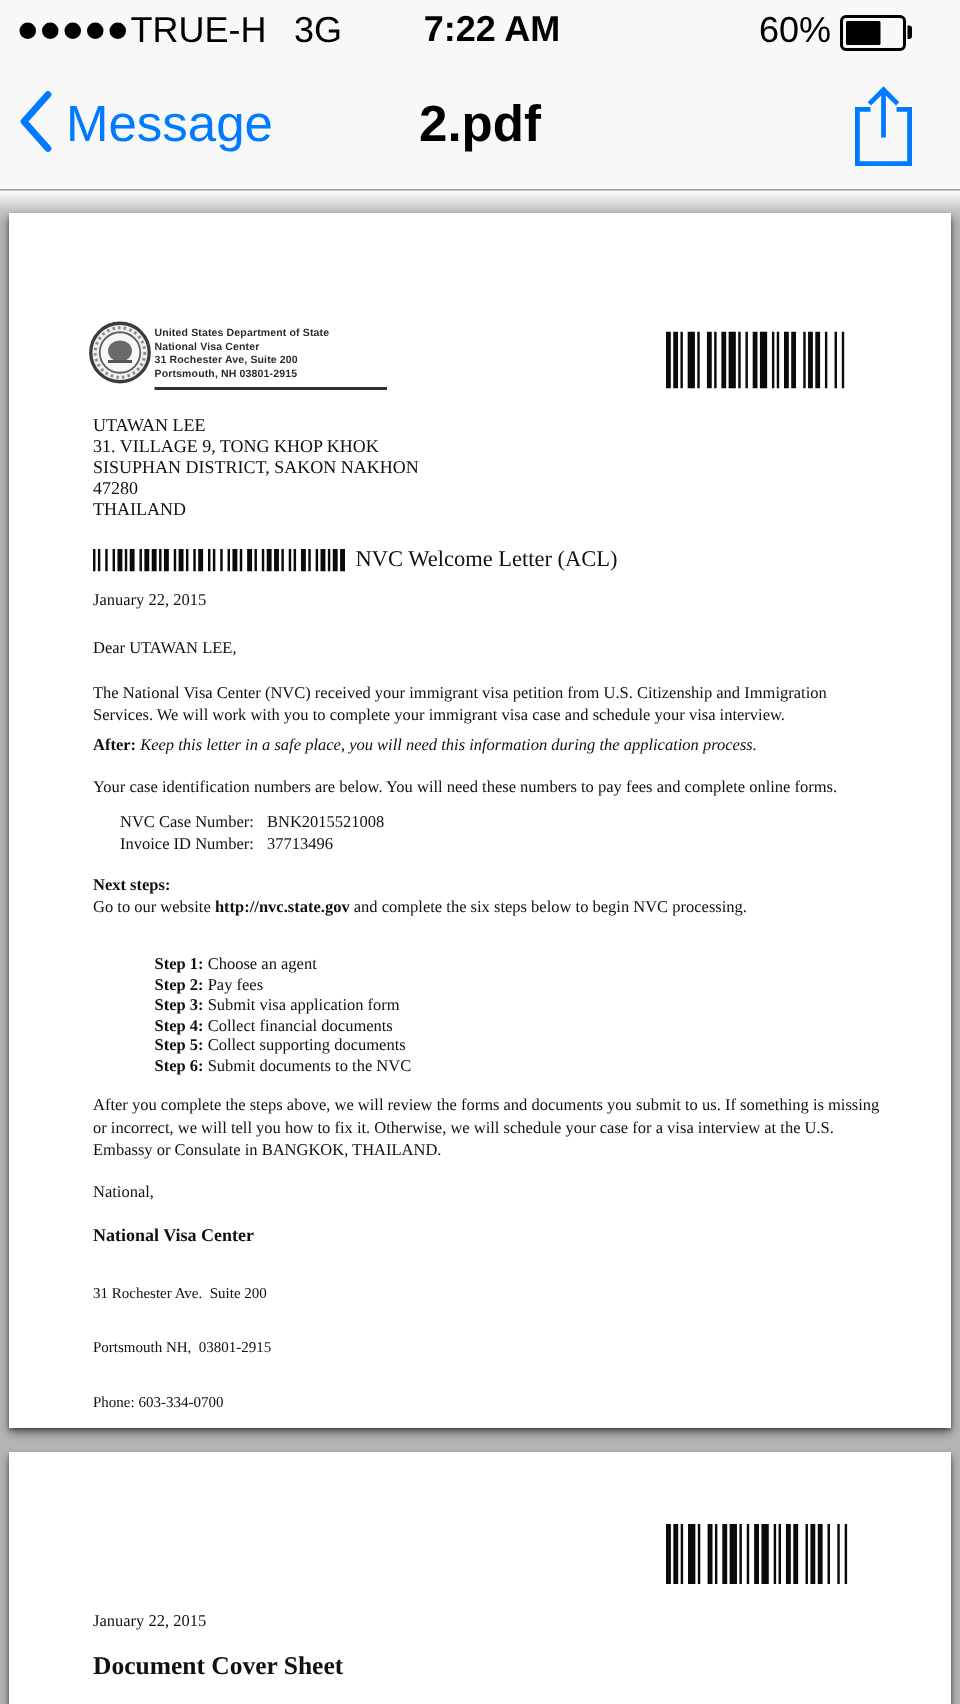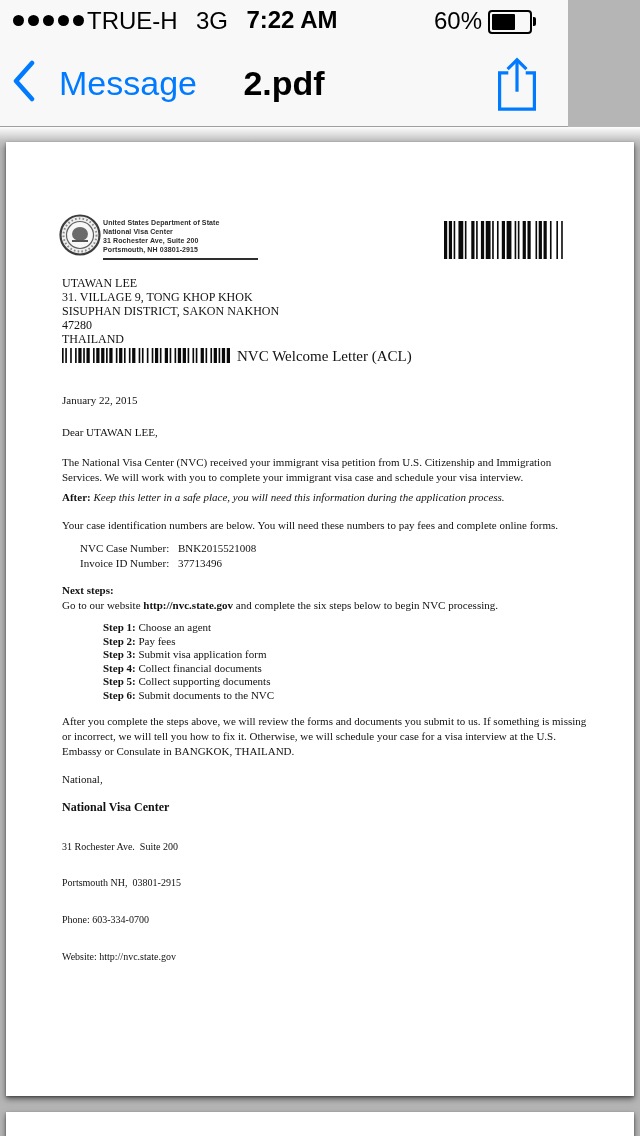--- a/index.html
+++ b/index.html
@@ -1,73 +1,73 @@
 <!DOCTYPE html>
 <html><head>
 <meta charset="utf-8">
 <style>
   html,body{margin:0;padding:0;}
   body{width:640px;height:1136px;overflow:hidden;background:#b5b5b5;
        font-family:"Liberation Sans",sans-serif;-webkit-font-smoothing:antialiased;}
   .screen{position:relative;width:640px;height:1136px;overflow:hidden;}
 
   
-  .chrome{position:absolute;top:0;left:0;width:568px;height:126px;background:#f8f8f8;
+  .chrome{position:absolute;top:0;left:0;width:640px;height:126px;background:#f8f8f8;
           border-bottom:1px solid #9f9f9f;z-index:20;}
   .status-bar{position:relative;height:40px;}
   .sig-dots{position:absolute;left:13px;top:15px;display:flex;gap:4px;}
   .sig-dots i{width:11px;height:11px;border-radius:50%;background:#000;}
   .carrier{position:absolute;left:87px;top:7px;font-size:24px;color:#000;}
   .network{position:absolute;left:196px;top:7px;font-size:24px;color:#000;}
   .clock{position:absolute;left:16px;right:0;top:6px;text-align:center;font-size:24px;font-weight:bold;color:#000;}
   .batt-pct{position:absolute;right:86px;top:7px;font-size:24px;color:#000;}
   .battery{position:absolute;right:36px;top:10px;width:40px;height:20px;border:2px solid #000;border-radius:4px;}
   .battery .fill{position:absolute;left:2px;top:2px;bottom:2px;width:58%;background:#000;border-radius:1px;}
   .battery .nub{position:absolute;right:-6px;top:5px;width:3px;height:9px;background:#000;border-radius:0 2px 2px 0;}
 
   .nav-bar{position:relative;height:86px;}
-  .back-btn{position:absolute;left:10px;top:0;height:86px;display:flex;align-items:center;gap:23px;
+  .back-btn{position:absolute;left:10px;top:0;height:86px;display:flex;align-items:center;gap:8px;
             color:#007aff;cursor:pointer;}
   .back-btn .lbl{font-size:34px;line-height:34px;}
   .nav-title{position:absolute;left:0;right:0;top:0;height:86px;display:flex;align-items:center;
              justify-content:center;font-size:34px;font-weight:bold;color:#000;}
   .share-btn{position:absolute;right:26px;top:14px;width:50px;height:58px;color:#007aff;cursor:pointer;}
 
   
   .pdf-scroll{position:absolute;top:127px;left:0;width:640px;height:1009px;overflow:hidden;
               background:linear-gradient(#fdfdfd 0px,#c2c2c2 14px,#b5b5b5 22px);}
   .page{position:relative;width:628px;margin:0 auto;background:#fff;
         box-shadow:0 3px 6px rgba(0,0,0,.5),0 1px 2px rgba(0,0,0,.35);}
-  .page1{margin-top:15px;height:954px;}
+  .page1{margin-top:15px;height:810px;}
   .page2{margin-top:16px;height:420px;}
 
   
   .serif{font-family:"Liberation Serif",serif;color:#111;}
   .letterhead{position:absolute;left:97px;top:76px;font-size:7px;font-weight:bold;line-height:9px;
               color:#2c2c2c;letter-spacing:.1px;}
   .lh-rule{position:absolute;left:97px;top:116px;width:155px;border-top:2px solid #2e2e2e;}
   .seal{position:absolute;left:53px;top:72px;}
   .barcode{display:block;}
   .bc-top{position:absolute;left:438px;top:79px;width:122px;height:38px;}
   .bc-top2{position:absolute;left:438px;top:48px;width:124px;height:40px;}
   .recipient{position:absolute;left:56px;top:134px;font-size:12px;line-height:14px;}
-  .addr-row{position:absolute;left:56px;top:206px;display:flex;gap:7px;}
+  .addr-row{position:absolute;left:56px;top:223px;display:flex;align-items:flex-end;gap:7px;}
   .bc-addr{width:168px;height:15px;}
   .letter-type{font-size:15px;line-height:16px;}
 
   .letter-body{position:absolute;left:56px;top:251px;width:530px;font-size:11px;line-height:15px;}
   .letter-body p{margin:0;}
   .salutation{margin-top:17px !important;}
   .para1{margin-top:15px !important;}
   .note-line{margin-top:5px !important;}
   .para2{margin-top:13px !important;}
   .case-block{margin-top:8px;margin-left:18px;line-height:15px;}
   .case-label{display:inline-block;width:98px;}
   .ns-head{margin-top:12px !important;font-weight:bold;}
-  .steps{margin-top:8px;margin-left:41px;line-height:13.5px;}
+  .steps{margin-top:24px;margin-left:41px;line-height:13.5px;}
   .para3{margin-top:12px !important;}
   .closing{margin-top:13px !important;}
   .sig-name{margin-top:13px !important;font-weight:bold;font-size:12px;}
   .sig-lines{margin-top:1px;font-size:10px;line-height:12.3px;white-space:pre-wrap;}
   .bold{font-weight:bold;}
   .italic{font-style:italic;}
 
   
   .p2-body{position:absolute;left:56px;top:95px;width:530px;font-size:11px;line-height:15px;}
   .p2-heading{margin-top:9px !important;font-size:17px;font-weight:bold;line-height:21px;}

